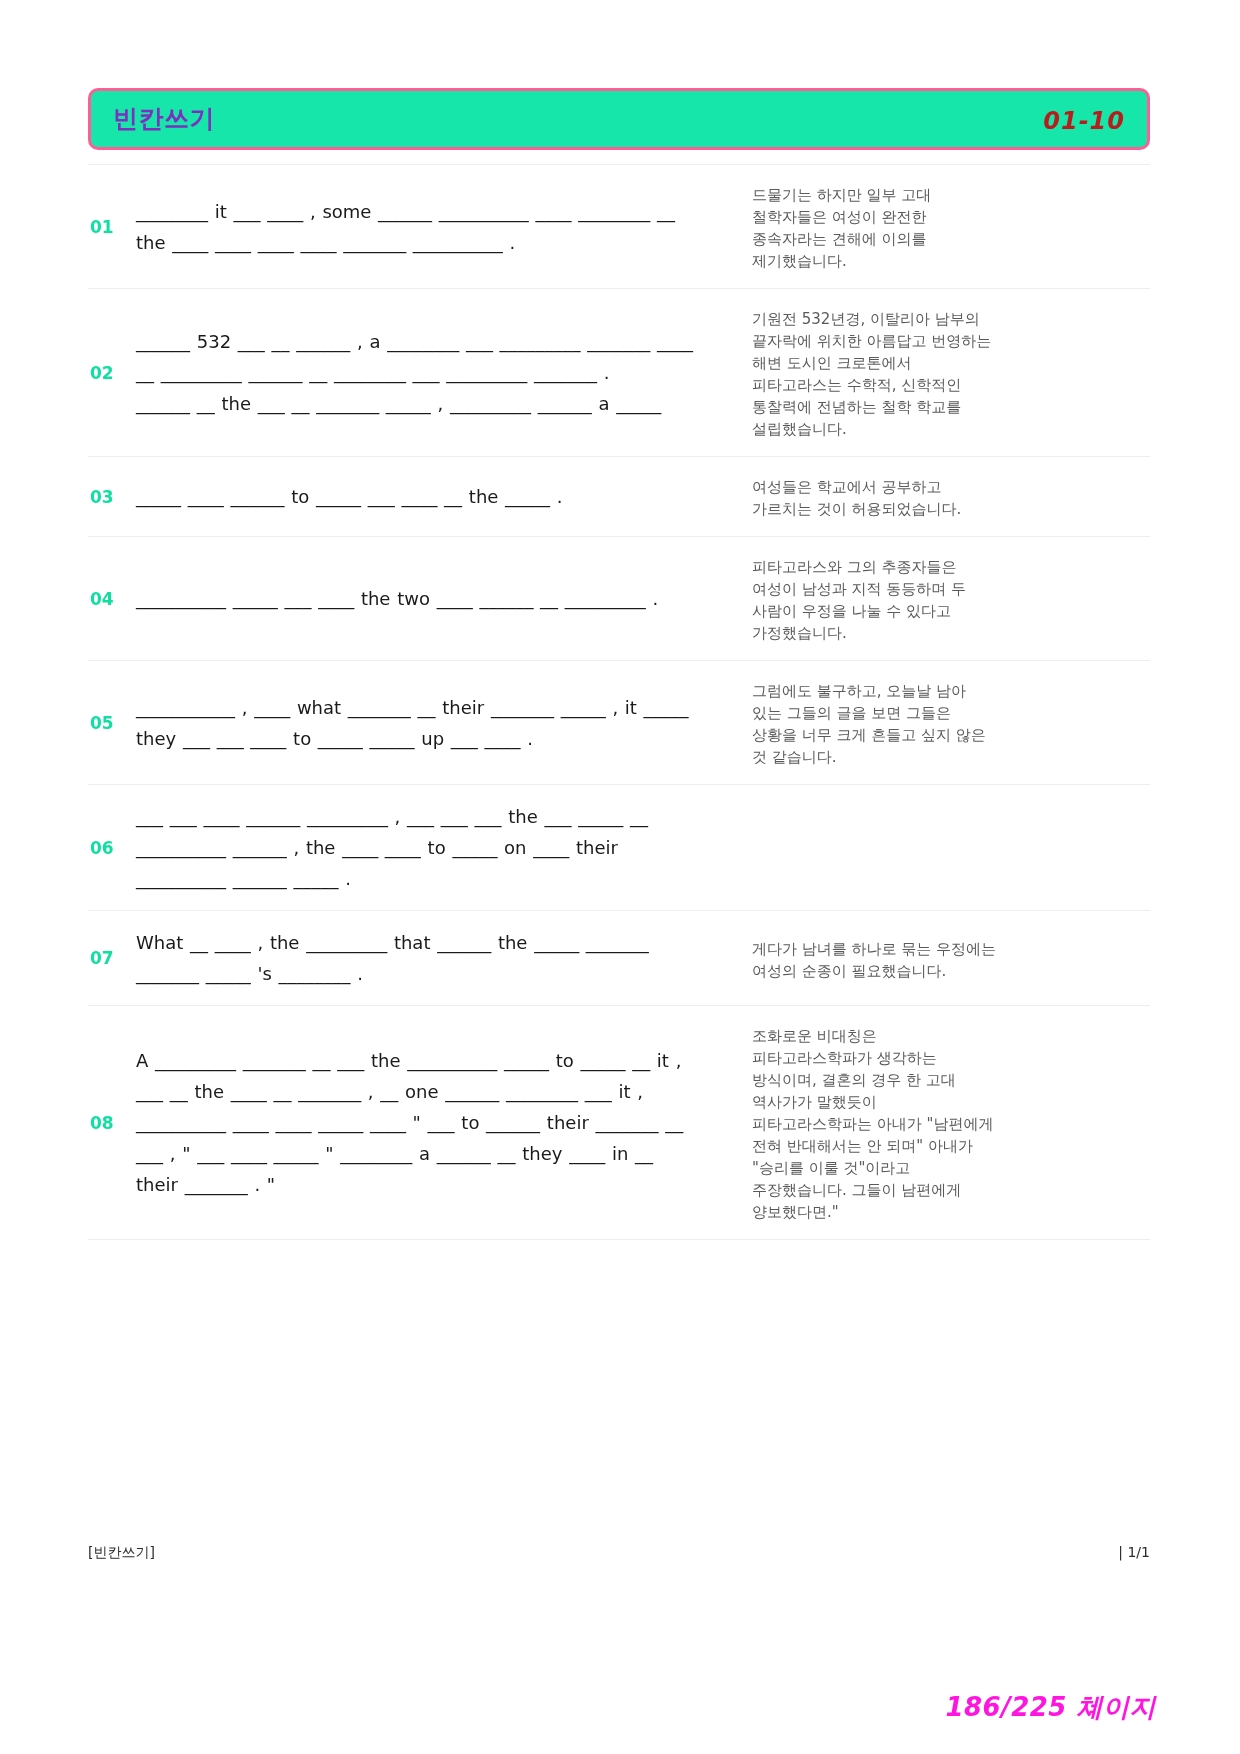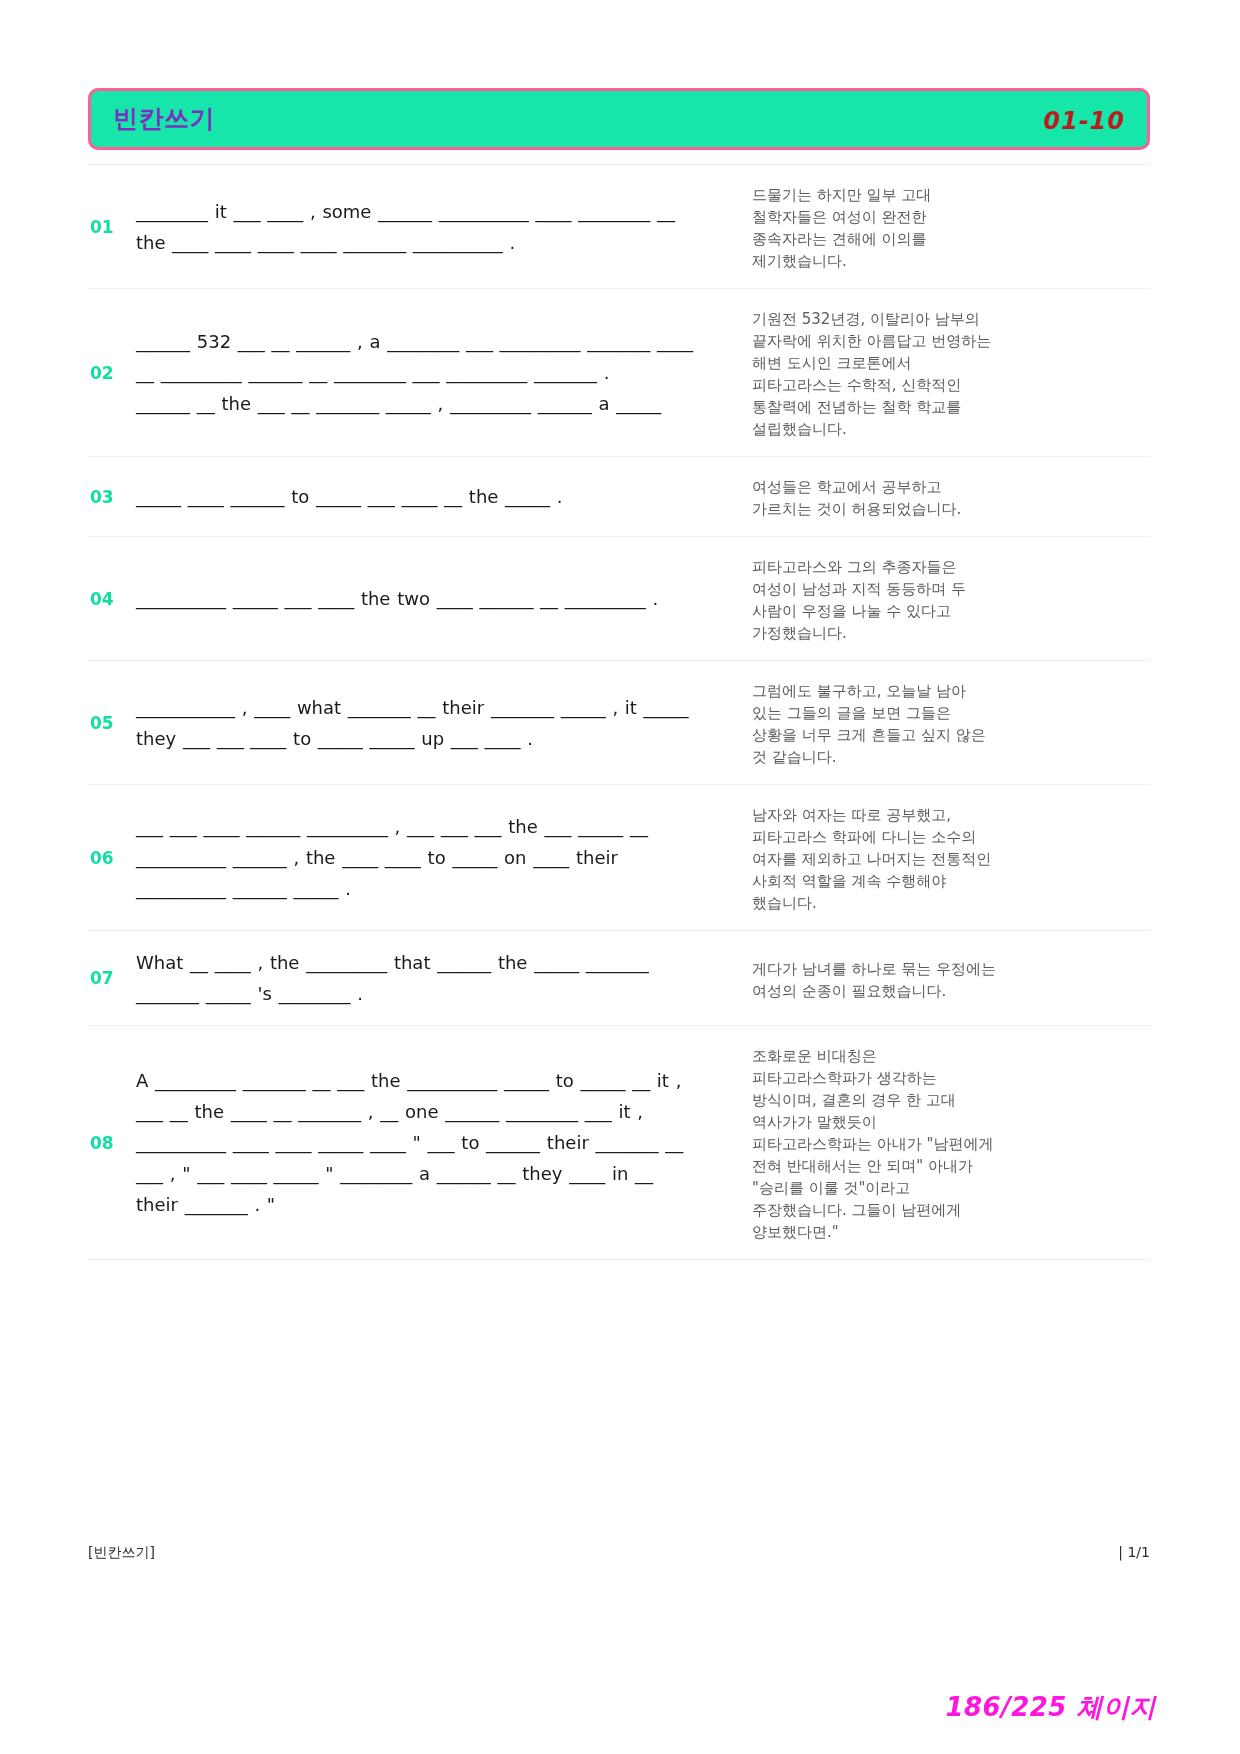--- a/index.html
+++ b/index.html
@@ -174,21 +174,20 @@
           </div>
           <div class="qtrans">그럼에도 불구하고, 오늘날 남아 있는 그들의 글을 보면 그들은 상황을 너무 크게 흔들고 싶지 않은 것 같습니다.</div>
         </div>
         <div class="qrow">
           <div class="qnum">06</div>
           <div class="qbody">
             <div class="qline">___ ___ ____ ______ _________ , ___ ___ ___ the ___ _____ __</div>
             <div class="qline">__________ ______ , the ____ ____ to _____ on ____ their</div>
             <div class="qline">__________ ______ _____ .</div>
           </div>
-          <div class="qtrans">남자와 여자는 따로 공부했고, 피타고라스 학파에 다니는 소수의 여자를 제외하고 나머지는 전통적인 사회적 역할을 계속 수행해야 했습니다.</div>
         </div>
         <div class="qrow">
           <div class="qnum">07</div>
           <div class="qbody">
             <div class="qline">What __ ____ , the _________ that ______ the _____ _______</div>
             <div class="qline">_______ _____ 's ________ .</div>
           </div>
           <div class="qtrans">게다가 남녀를 하나로 묶는 우정에는 여성의 순종이 필요했습니다.</div>
         </div>
         <div class="qrow last">

